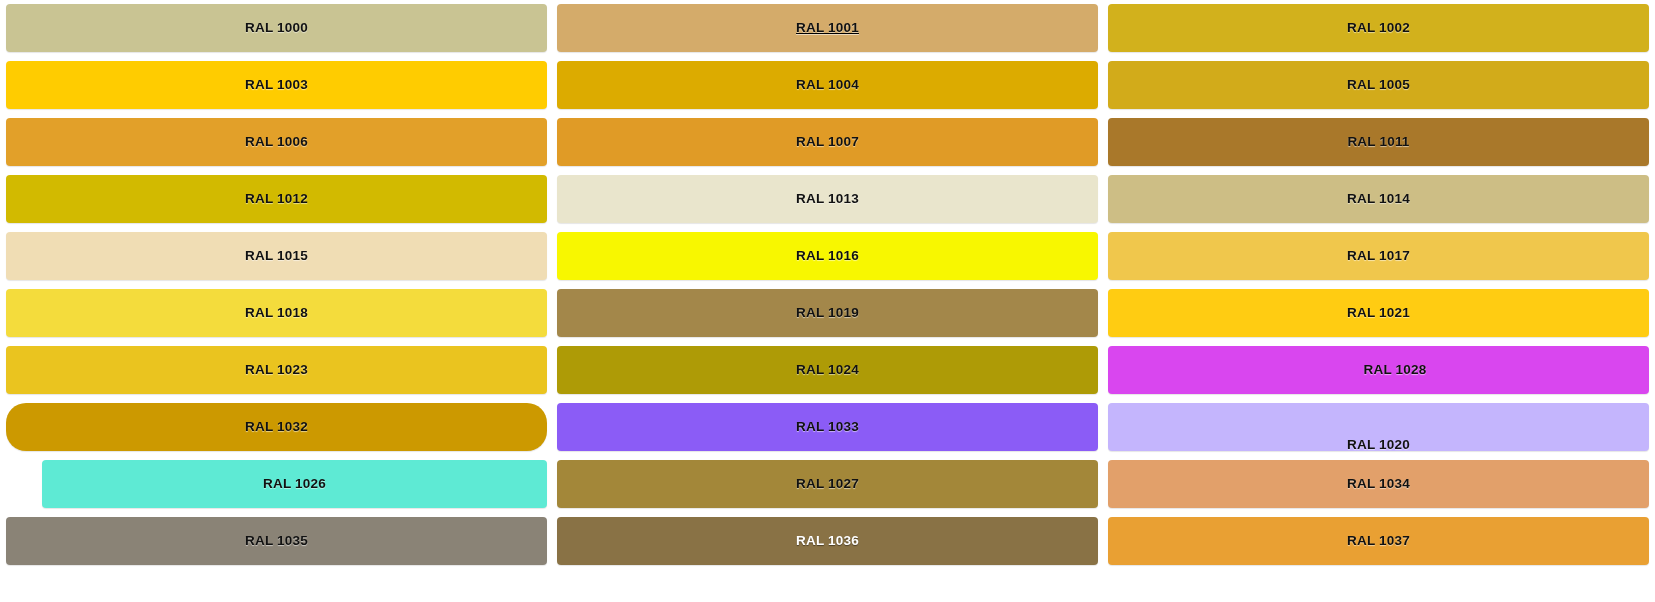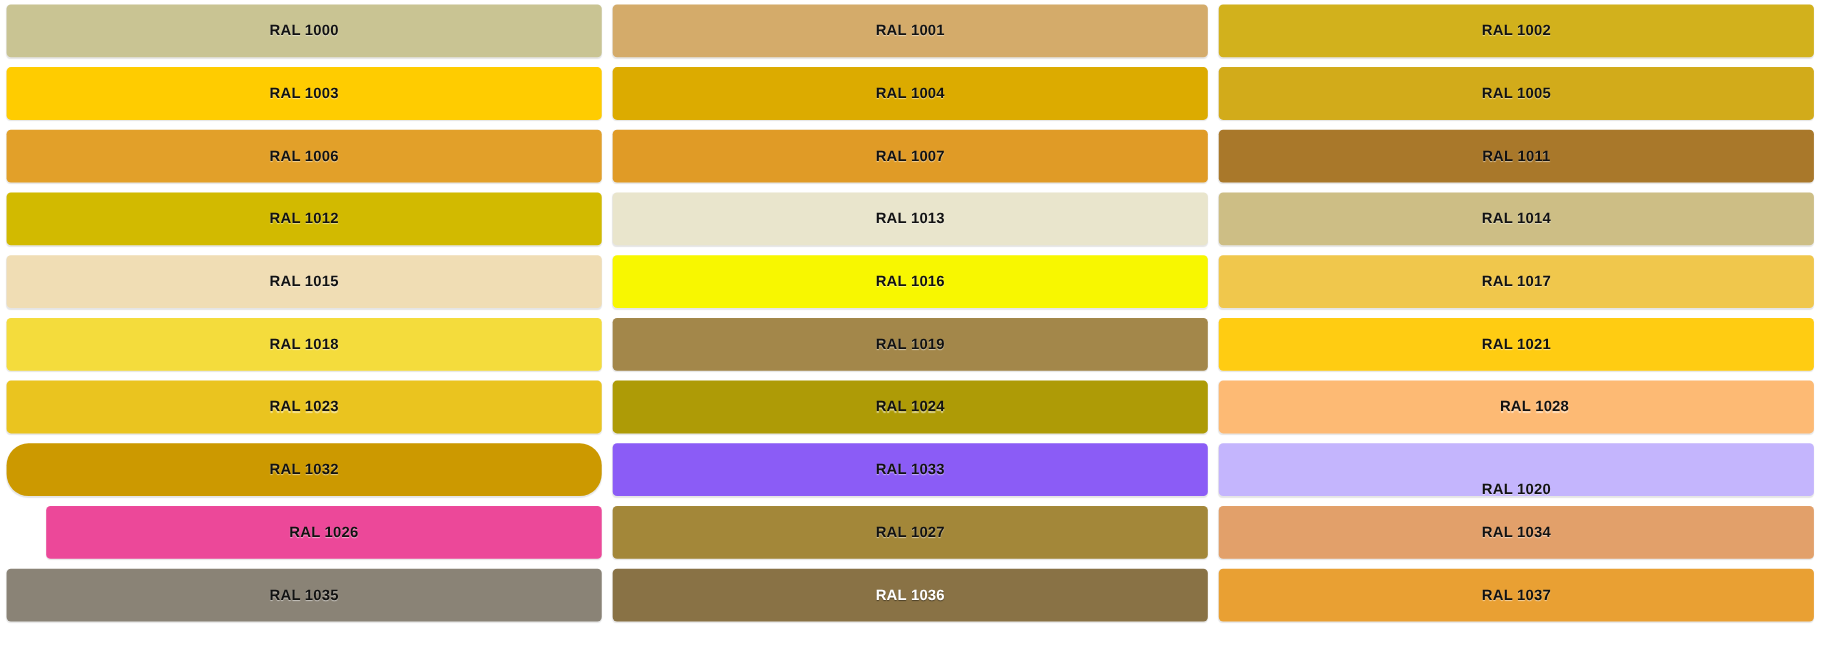--- a/index.html
+++ b/index.html
@@ -52,21 +52,21 @@
   }
 </style>
 </head>
 <body>
 
 <div id="chart-root">
   <div class="swatch-grid">
       <div class="swatch dark-text" style="background-color: rgb(201, 196, 147);">
         <span class="swatch-label">RAL 1000</span>
       </div>
-      <div class="swatch dark-text" style="background-color: rgb(212, 171, 106);">
+      <div class="swatch dark-text" style="background-color: rgb(212, 171, 106); text-decoration: underline;">
         <span class="swatch-label">RAL 1001</span>
       </div>
       <div class="swatch dark-text" style="background-color: rgb(210, 177, 28);">
         <span class="swatch-label">RAL 1002</span>
       </div>
       <div class="swatch dark-text" style="background-color: rgb(255, 204, 0);">
         <span class="swatch-label">RAL 1003</span>
       </div>
       <div class="swatch dark-text" style="background-color: rgb(220, 171, 0);">
         <span class="swatch-label">RAL 1004</span>
@@ -109,33 +109,33 @@
       </div>
       <div class="swatch dark-text" style="background-color: rgb(255, 204, 18);">
         <span class="swatch-label">RAL 1021</span>
       </div>
       <div class="swatch dark-text" style="background-color: rgb(234, 196, 31);">
         <span class="swatch-label">RAL 1023</span>
       </div>
       <div class="swatch dark-text" style="background-color: rgb(174, 155, 6);">
         <span class="swatch-label">RAL 1024</span>
       </div>
-      <div class="swatch dark-text" style="background-color: #fdba74; padding-left: 33px;">
+      <div class="swatch dark-text" style="background-color: #d946ef; padding-left: 33px;">
         <span class="swatch-label">RAL 1028</span>
       </div>
       <div class="swatch dark-text" style="background-color: rgb(204, 153, 0); border-radius: 20px;">
         <span class="swatch-label">RAL 1032</span>
       </div>
       <div class="swatch dark-text" style="background-color: #8b5cf6;">
         <span class="swatch-label">RAL 1033</span>
       </div>
       <div class="swatch dark-text" style="background-color: #c4b5fd; align-items: flex-end;">
         <span class="swatch-label">RAL 1020</span>
       </div>
-      <div class="swatch dark-text" style="background-color: #ec4899; margin-left: 36px;">
+      <div class="swatch dark-text" style="background-color: #5eead4; margin-left: 36px;">
         <span class="swatch-label">RAL 1026</span>
       </div>
       <div class="swatch dark-text" style="background-color: rgb(163, 135, 57); align-items: center;">
         <span class="swatch-label">RAL 1027</span>
       </div>
       <div class="swatch dark-text" style="background-color: rgb(226, 160, 106);">
         <span class="swatch-label">RAL 1034</span>
       </div>
       <div class="swatch dark-text" style="background-color: rgb(138, 131, 118);">
         <span class="swatch-label">RAL 1035</span>

